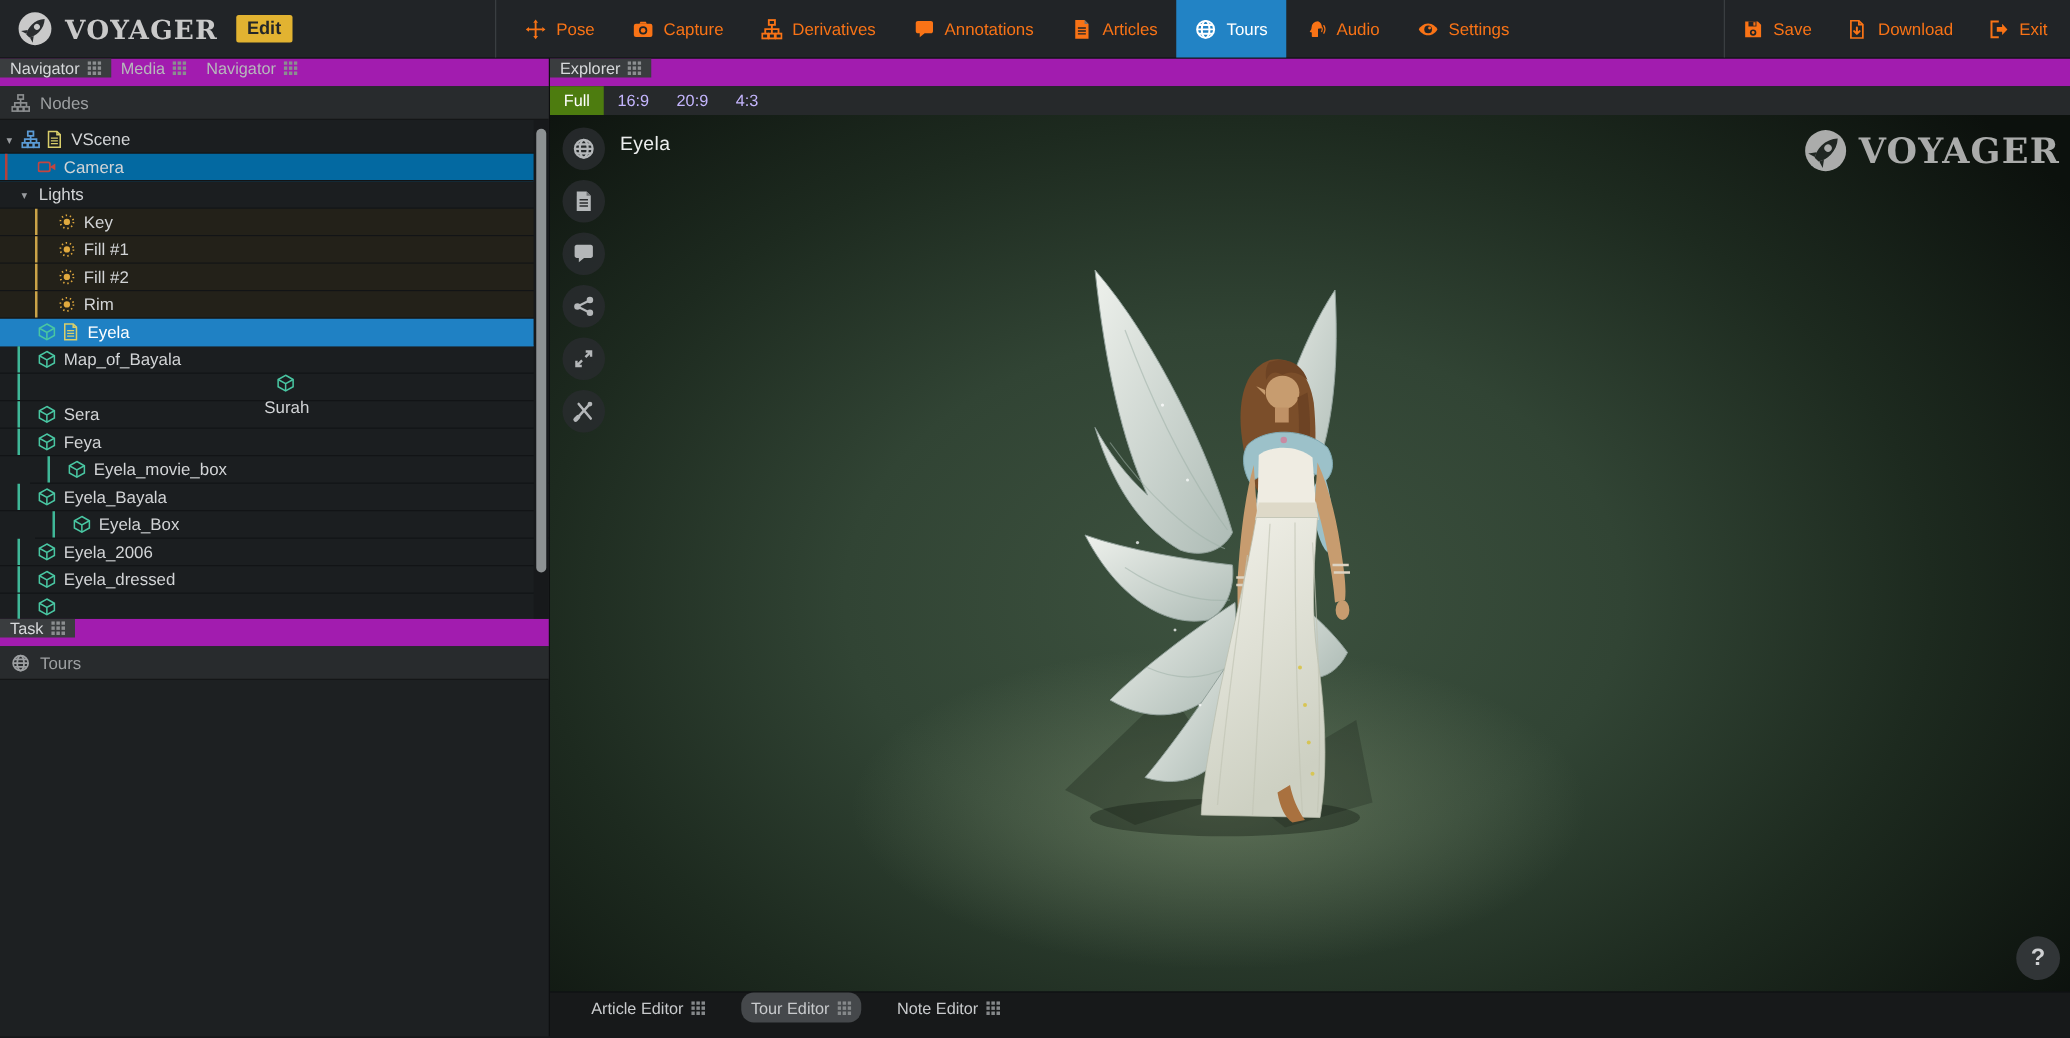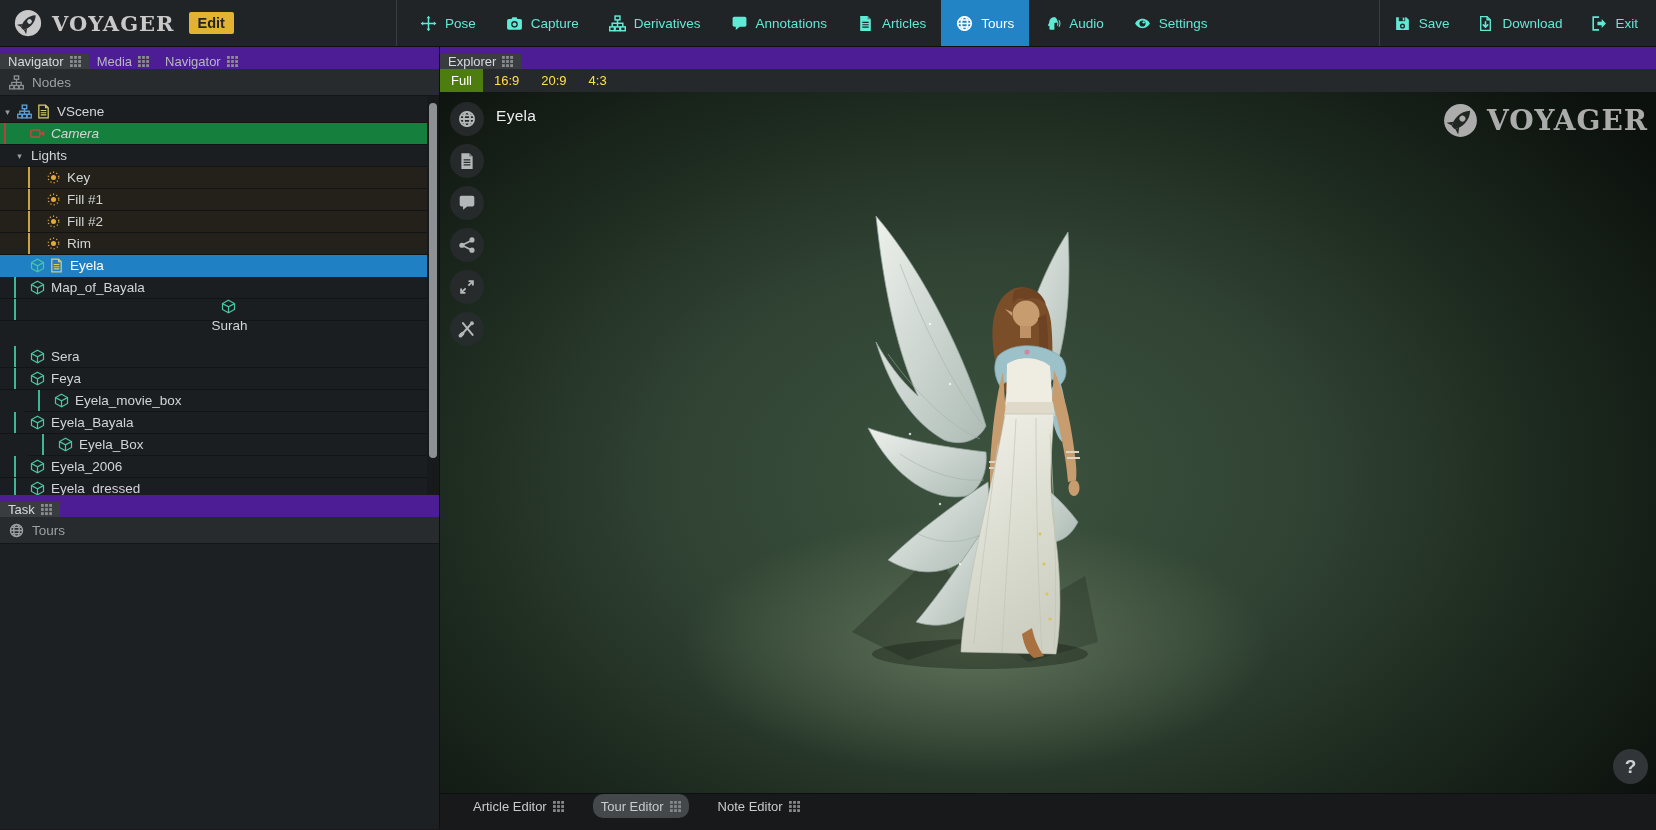--- a/index.html
+++ b/index.html
@@ -7,59 +7,59 @@
   body { font-family:"Liberation Sans",sans-serif; background:#17191b; color:#c9cbcd; }
   svg { display:block; }
 
   
   .topbar { height:47px; background:#212427; display:flex; align-items:stretch; border-bottom:1px solid #0d0f10; }
   .brand { width:397px; display:flex; align-items:center; gap:10px; padding:0 14px; border-right:1px solid #3a3e41; }
   .brand-logo svg { width:28px; height:28px; }
   .brand-text { font-family:"DejaVu Serif",serif; font-weight:bold; font-size:21px; color:#c9c9c9; letter-spacing:1px; }
   .badge { background:#e2b331; color:#232629; font-weight:bold; font-size:14.5px; padding:3px 9px; border-radius:2px; margin-left:4px; }
   .menu { display:flex; align-items:stretch; margin-left:8px; }
-  .mitem { display:flex; align-items:center; gap:8px; padding:0 15px; font-size:13.5px; color:#5eead4; cursor:pointer; }
+  .mitem { display:flex; align-items:center; gap:8px; padding:0 15px; font-size:13.5px; color:#f97316; cursor:pointer; }
   .mitem svg { width:17px; height:17px; }
   .mitem.active { background:#2283c5; color:#fff; }
   .actions { display:flex; align-items:stretch; margin-left:auto; border-left:1px solid #3a3e41; padding-right:4px; }
   .actions .mitem { padding:0 14px; }
 
   
   .cols { display:flex; height:782px; }
   .left { width:440px; display:flex; flex-direction:column; background:#1d2022; border-right:1px solid #0d0f10; }
   .right { flex:1; display:flex; flex-direction:column; min-width:0; }
 
   
-  .ptabs { height:22px; background:#4c1d95; display:flex; align-items:flex-end; flex:none; }
+  .ptabs { height:22px; background:#a21caf; display:flex; align-items:flex-start; flex:none; }
   .ptab { display:flex; align-items:center; gap:6px; padding:0 8px; font-size:13px; color:#b6b9bb; cursor:pointer; }
   .ptab.active { background:#3a3d3f; color:#d8dadc; }
   .ptab svg { width:11px; height:11px; color:#8b8e90; }
 
   .section-head { height:27px; background:#282b2d; border-bottom:1px solid #141617; display:flex; align-items:center; gap:8px; padding:0 9px; font-size:13.5px; color:#9da0a2; flex:none; }
   .section-head svg { width:15px; height:15px; }
 
   
   .tree { height:399px; position:relative; background:#1b1e20; overflow:hidden; padding-top:5px; flex:none; }
   .scrolltrack { position:absolute; right:0; top:0; bottom:0; width:12px; background:#17191b; }
   .scrollthumb { position:absolute; right:2px; top:7px; width:8px; height:355px; background:#8d9193; border-radius:4px; }
   .tree-row { height:22px; width:calc(100% - 12px); display:flex; align-items:center; gap:4px; border-bottom:1px solid #121416; position:relative; font-size:13.5px; color:#d2d4d6; cursor:pointer; }
   .tree-row.selected { background:#1f81c4; color:#fff; border-bottom-color:#1f81c4; }
   .stripe { position:absolute; top:0; bottom:0; width:2px; }
-  .t-camera { background:#15803d;font-style:italic; }  .t-camera .stripe { background:#b5413c; }
+  .t-camera { background:#0369a1; }  .t-camera .stripe { background:#b5413c; }
   .t-light  { background:#232119; }  .t-light  .stripe { background:#caa348; }
   .t-model  .stripe { background:#3fb797; }
   .expander { width:11px; font-size:9px; color:#9a9da0; text-align:center; flex:none; }
   .ticon svg { width:15px; height:15px; }
   .tlabel { margin-left:2px; white-space:nowrap; }
 
   .task-content { flex:1; background:#1d2022; padding-top:17px; text-align:center; font-size:13.5px; color:#c6c8ca; }
 
   
   .aspectbar { height:23px; background:#26292b; display:flex; align-items:center; flex:none; }
-  .aspect { padding:0 11px; height:23px; line-height:23px; font-size:13px; color:#fde047; cursor:pointer; }
+  .aspect { padding:0 11px; height:23px; line-height:23px; font-size:13px; color:#c4b5fd; cursor:pointer; }
   .aspect.active { background:#4d7c0f; color:#fff; }
 
   .viewport { flex:1; position:relative; overflow:hidden;
     background:
       radial-gradient(ellipse 420px 185px at 44% 79%, rgba(128,146,114,.55) 0%, rgba(125,142,112,0) 70%),
       radial-gradient(ellipse 820px 560px at 45% 55%, #3d523f 0%, #314434 38%, #1d2a1f 68%, #0c110d 100%);
   }
   .vp-title { position:absolute; left:56px; top:15px; font-size:15.5px; color:#eceeee; letter-spacing:.3px; }
   .vp-toolbar { position:absolute; left:10px; top:10px; display:flex; flex-direction:column; gap:8px; }
   .vbtn { width:34px; height:34px; border-radius:50%; background:rgba(40,43,45,.88); display:flex; align-items:center; justify-content:center; color:#b4b7b9; cursor:pointer; }
@@ -383,21 +383,21 @@
         <div class="tree-row t-model" style="padding-left: 30px; flex-direction: column;">
           <span class="stripe" style="left:14px"></span>
           <span class="ticon">
             <svg viewBox="0 0 16 16" fill="none" stroke="#49c6a2" stroke-width="1.3">
               <path d="M8 1.3 14.4 4.9v6.2L8 14.7 1.6 11.1V4.9z"></path>
               <path d="M1.6 4.9 8 8.4l6.4-3.5M8 8.4v6.3"></path>
             </svg>
           </span>
           <span class="tlabel">Surah</span>
         </div>
-        <div class="tree-row t-model" style="padding-left: 30px; margin-top: 25px;">
+        <div class="tree-row t-model" style="padding-left: 30px;">
           <span class="stripe" style="left:14px"></span>
           <span class="ticon">
             <svg viewBox="0 0 16 16" fill="none" stroke="#49c6a2" stroke-width="1.3">
               <path d="M8 1.3 14.4 4.9v6.2L8 14.7 1.6 11.1V4.9z"></path>
               <path d="M1.6 4.9 8 8.4l6.4-3.5M8 8.4v6.3"></path>
             </svg>
           </span>
           <span class="tlabel">Sera</span>
         </div>
         <div class="tree-row t-model" style="padding-left: 30px;">

